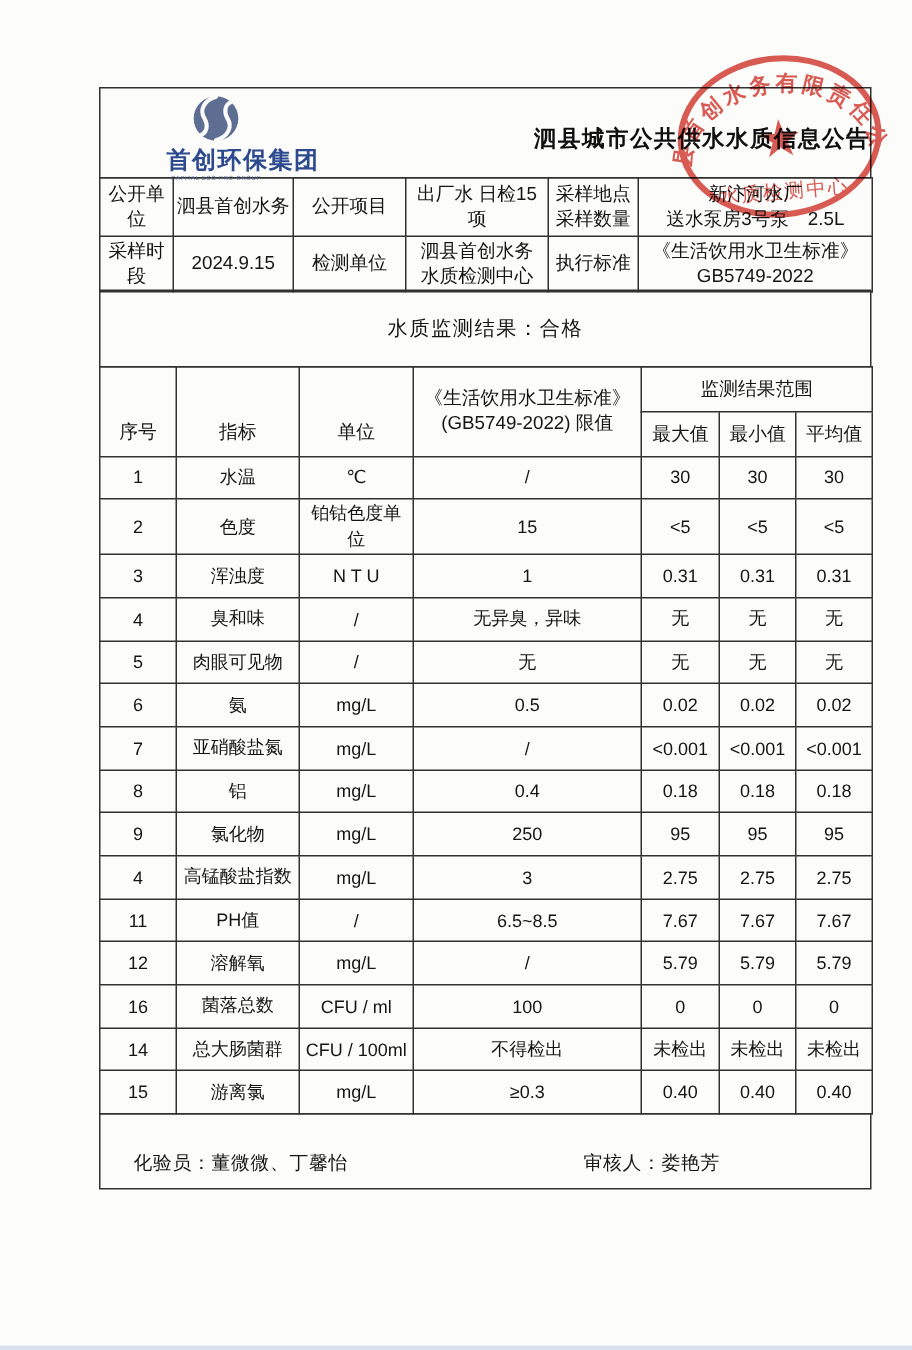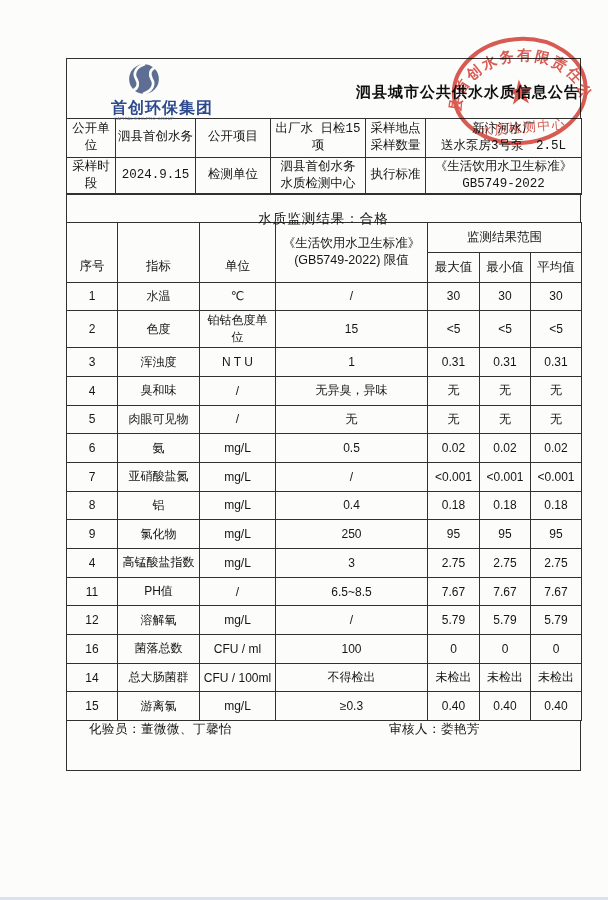--- a/index.html
+++ b/index.html
@@ -17,35 +17,35 @@
   .logo{position:absolute;left:44px;top:3px;width:66px;text-align:center;line-height:1;}
   .logo svg{display:block;margin:0 auto;}
   .logo-name{margin-top:4px;font-size:16px;font-weight:bold;color:#2d4a8f;letter-spacing:1px;white-space:nowrap;}
   .logo-caption{margin-top:1px;font-size:4px;color:#5a6b95;letter-spacing:.4px;white-space:nowrap;}
   .page-title{position:absolute;left:0;right:0;top:24px;text-align:right;font-size:15px;font-weight:bold;letter-spacing:1px;color:#101010;}
   
   .stamp{position:absolute;left:378px;top:-26px;width:150px;height:122px;transform:rotate(-5deg);opacity:.88;mix-blend-mode:multiply;pointer-events:none;z-index:5;}
   
   table{border-collapse:collapse;table-layout:fixed;width:515px;}
   td,th{border:1.5px solid #313131;box-sizing:border-box;text-align:center;vertical-align:middle;font-weight:normal;padding:1px 2px;}
-  .info{margin-top:-1.5px;font-family:Liberation Mono, monospace;}
+  .info{margin-top:-1.5px;}
   .info td{font-size:12.5px;line-height:1.3;white-space:pre-line;}
   .info tr.r1{height:39px;}
   .info tr.r2{height:37px;}
   
-  .result-banner{margin-top:-1.5px;height:30px;text-align:center;font-size:13.5px;letter-spacing:1px;padding-top:16px;}
+  .result-banner{margin-top:-1.5px;height:52px;text-align:center;font-size:13.5px;letter-spacing:1px;padding-top:16px;}
   
   .main{margin-top:-1.5px;}
   .main thead tr{height:30px;}
   .main thead td{font-size:12.5px;line-height:1.35;white-space:pre-line;}
   .main thead td.vb{vertical-align:bottom;padding-bottom:7px;}
   .main tbody tr{height:28.7px;}
   .main tbody td{font-size:12px;}
   
-  .footer-row{margin-top:-1.5px;height:51px;display:flex;padding:0 0 8px 22px;font-size:12.5px;letter-spacing:.5px;}
+  .footer-row{margin-top:-1.5px;height:51px;display:flex;align-items:flex-end;padding:0 0 8px 22px;font-size:12.5px;letter-spacing:.5px;}
   .footer-right{margin-left:auto;margin-right:100px;font-family:Liberation Mono, monospace;}
 </style>
 </head>
 <body>
 
 <div class="doc">
 
   <div class="header-box bordered">
     <div class="logo">
       <svg width="34" height="34" viewBox="0 0 40 40">

